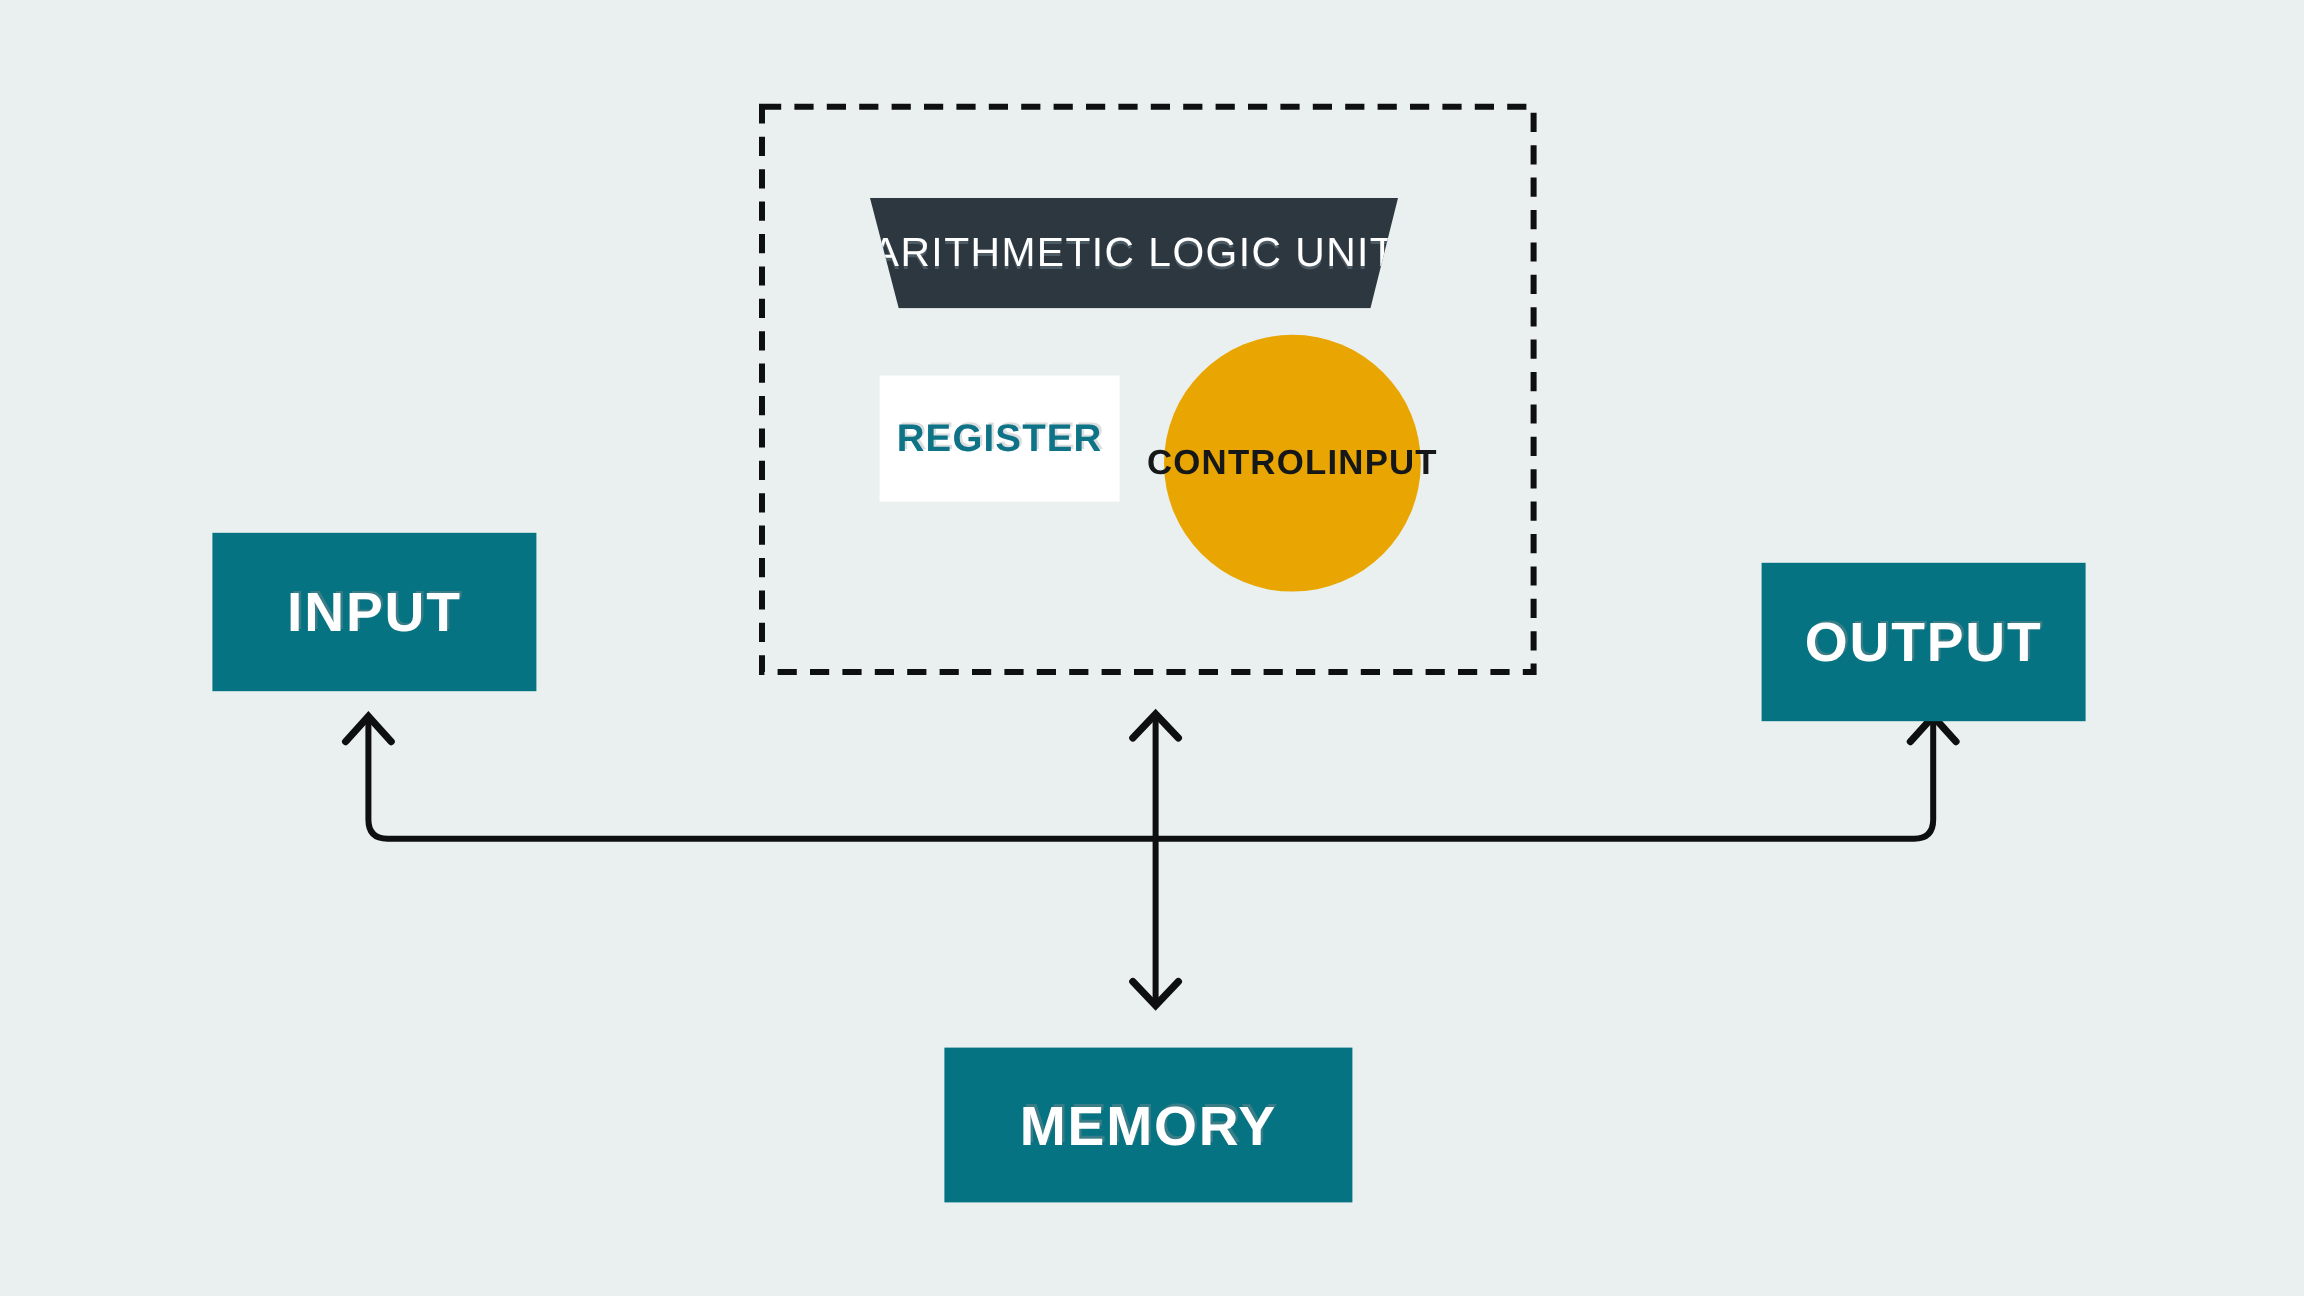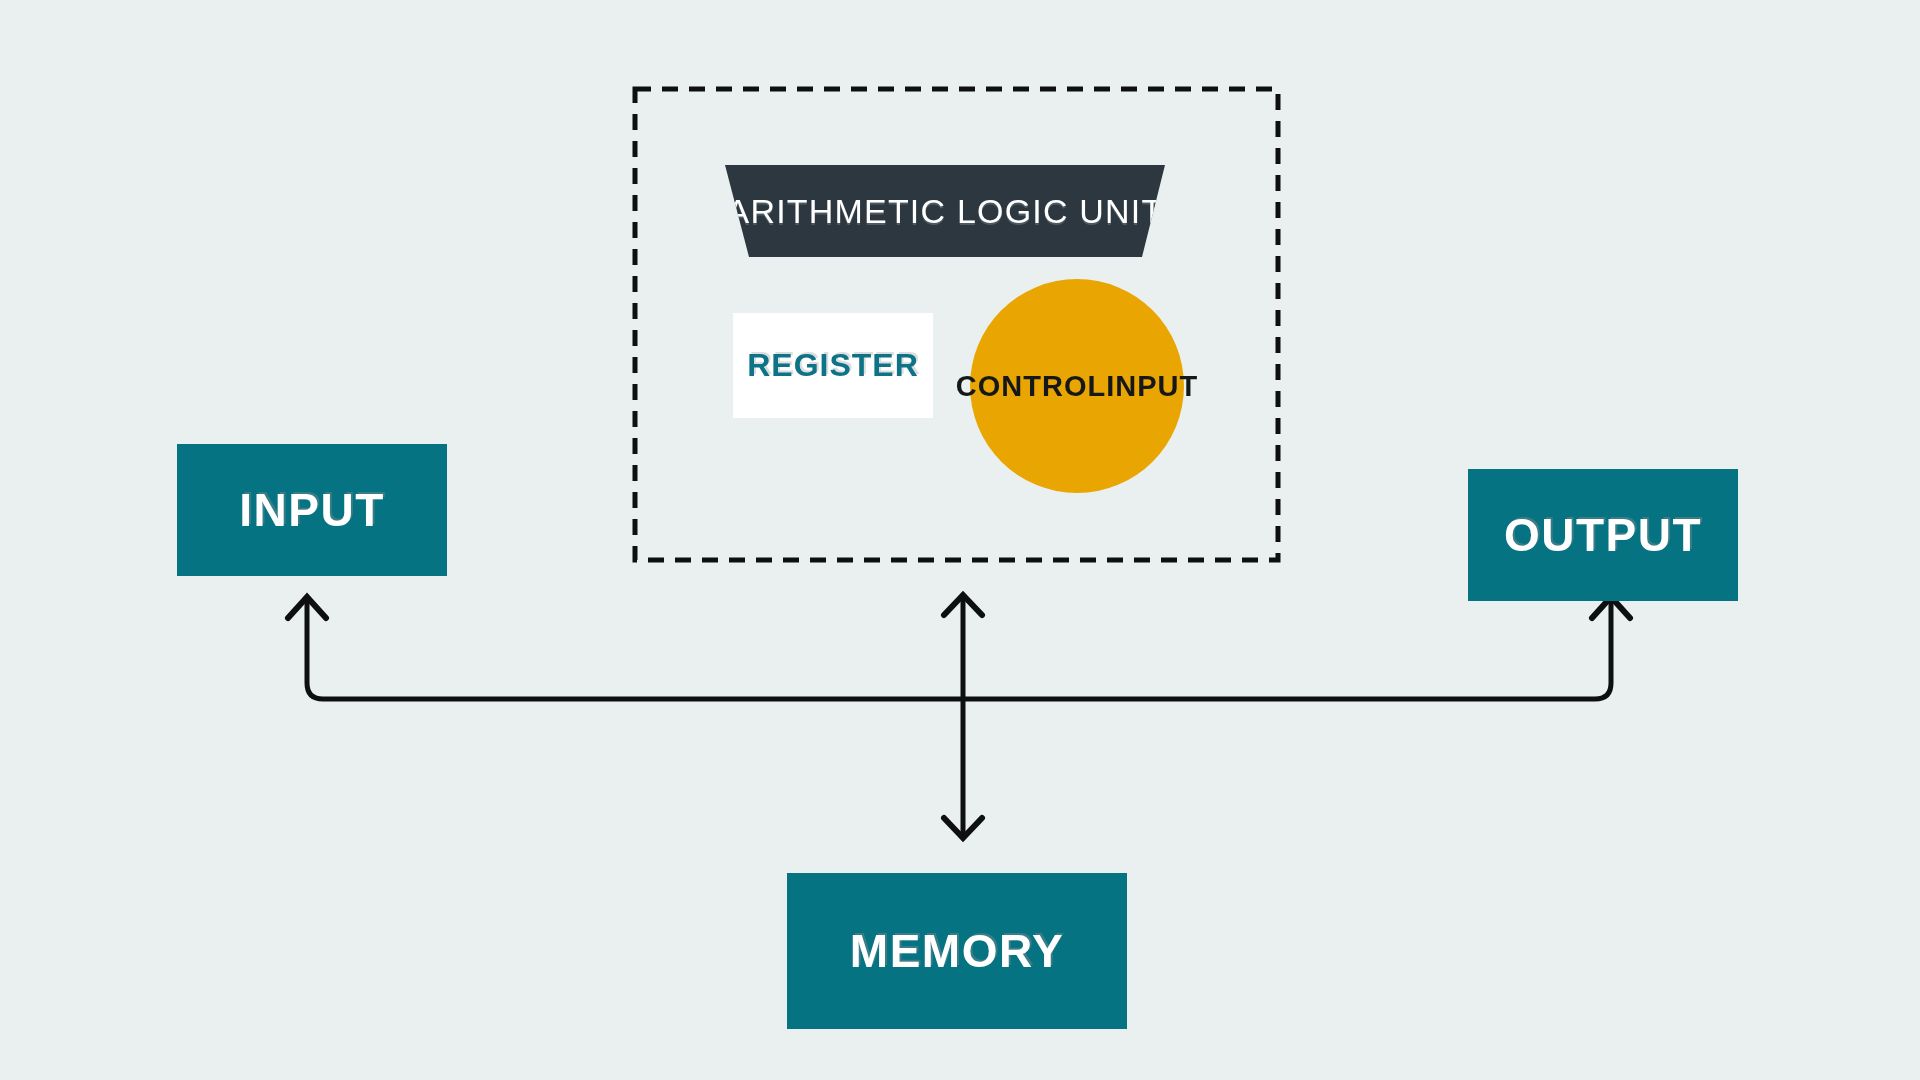--- a/index.html
+++ b/index.html
@@ -71,21 +71,21 @@
   .tealbox{
     background:var(--teal,#057382);
   }
   .tealbox .lbl{
     color:var(--white,#fff);
     font-size:46px;font-weight:700;letter-spacing:1.5px;
     text-shadow:2px -2px 0 rgba(125,138,142,.45);
   }
   .input{left:177px;top:444px;width:270px;height:132px;}
   .output{left:1468px;top:445px;width:270px;height:132px;margin-top:24px;}
-  .memory{left:787px;top:873px;width:340px;height:156px;}
+  .memory{left:787px;top:873px;width:340px;height:129px;}
 </style>
 </head>
 <body>
 
 <div class="stage">
 
   <svg class="wires" viewBox="0 0 1920 1080" aria-hidden="true">
 
     <rect class="cpu-dash" x="635" y="89" width="643" height="471"></rect>
 

